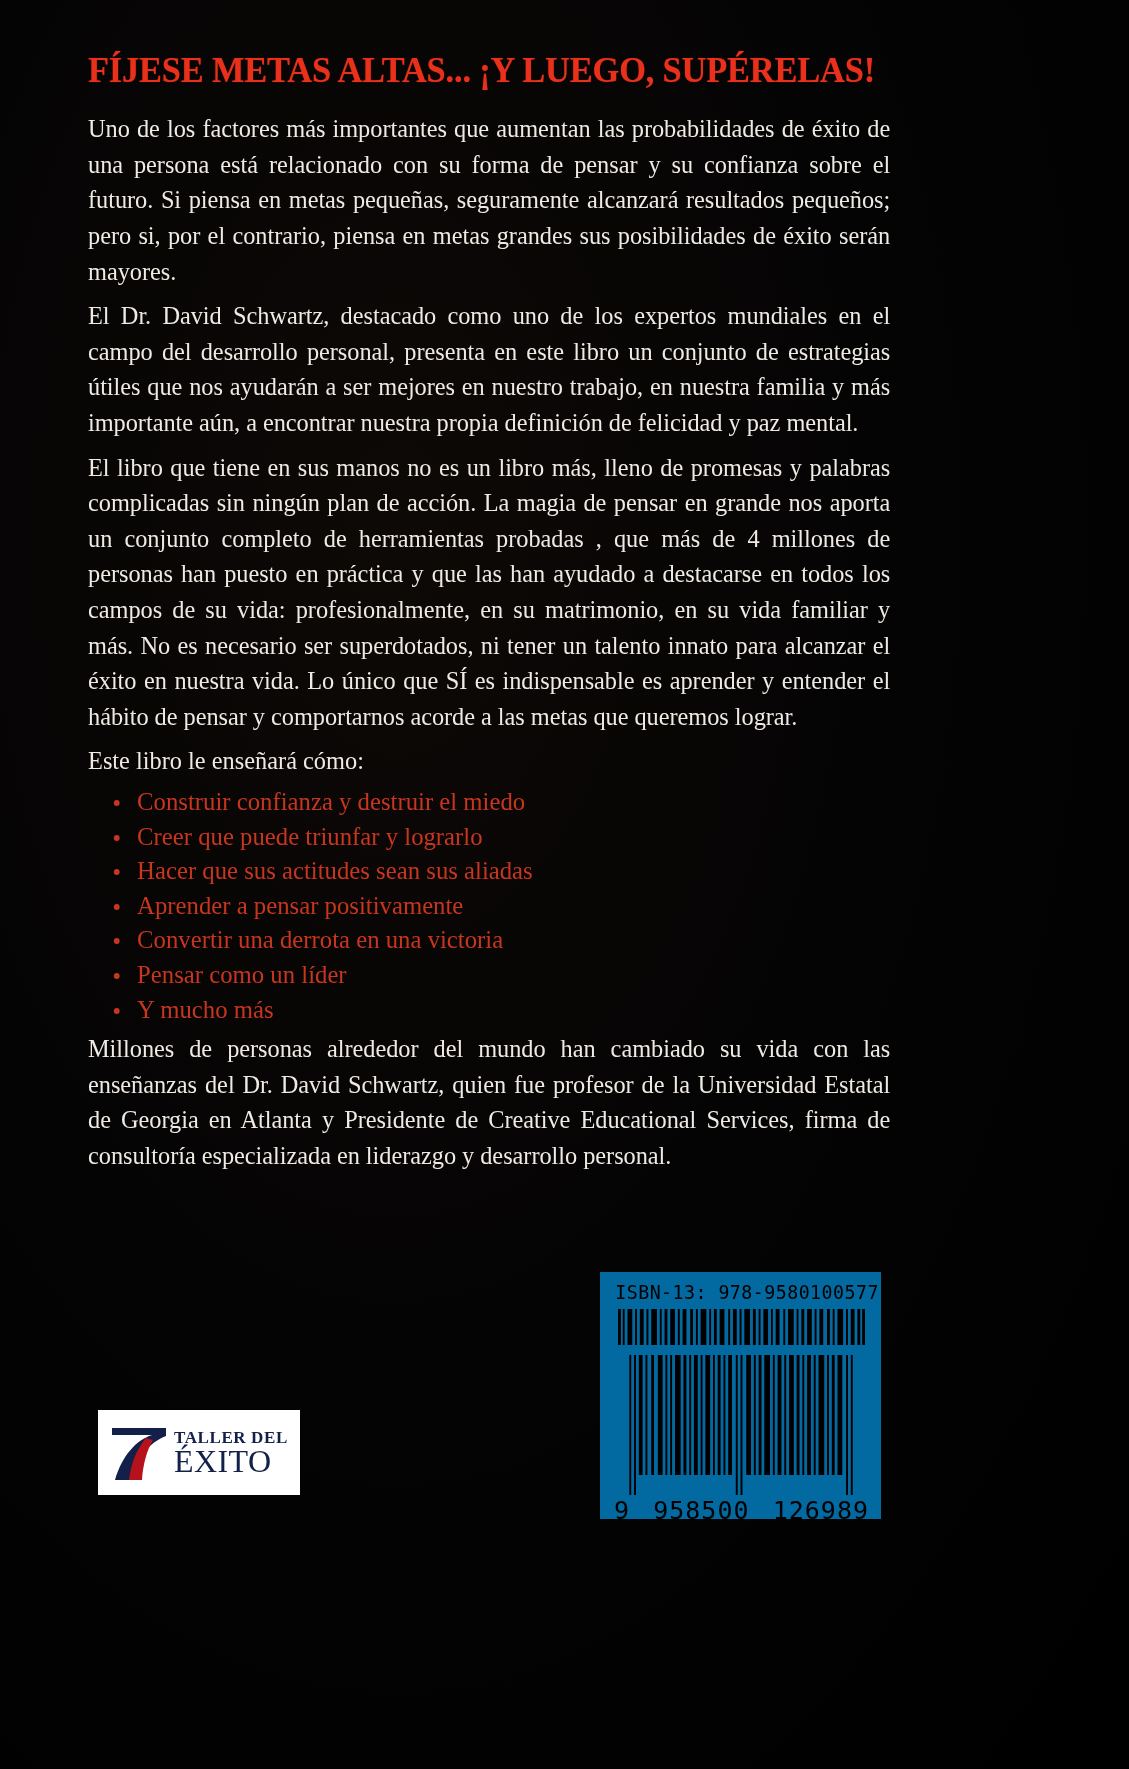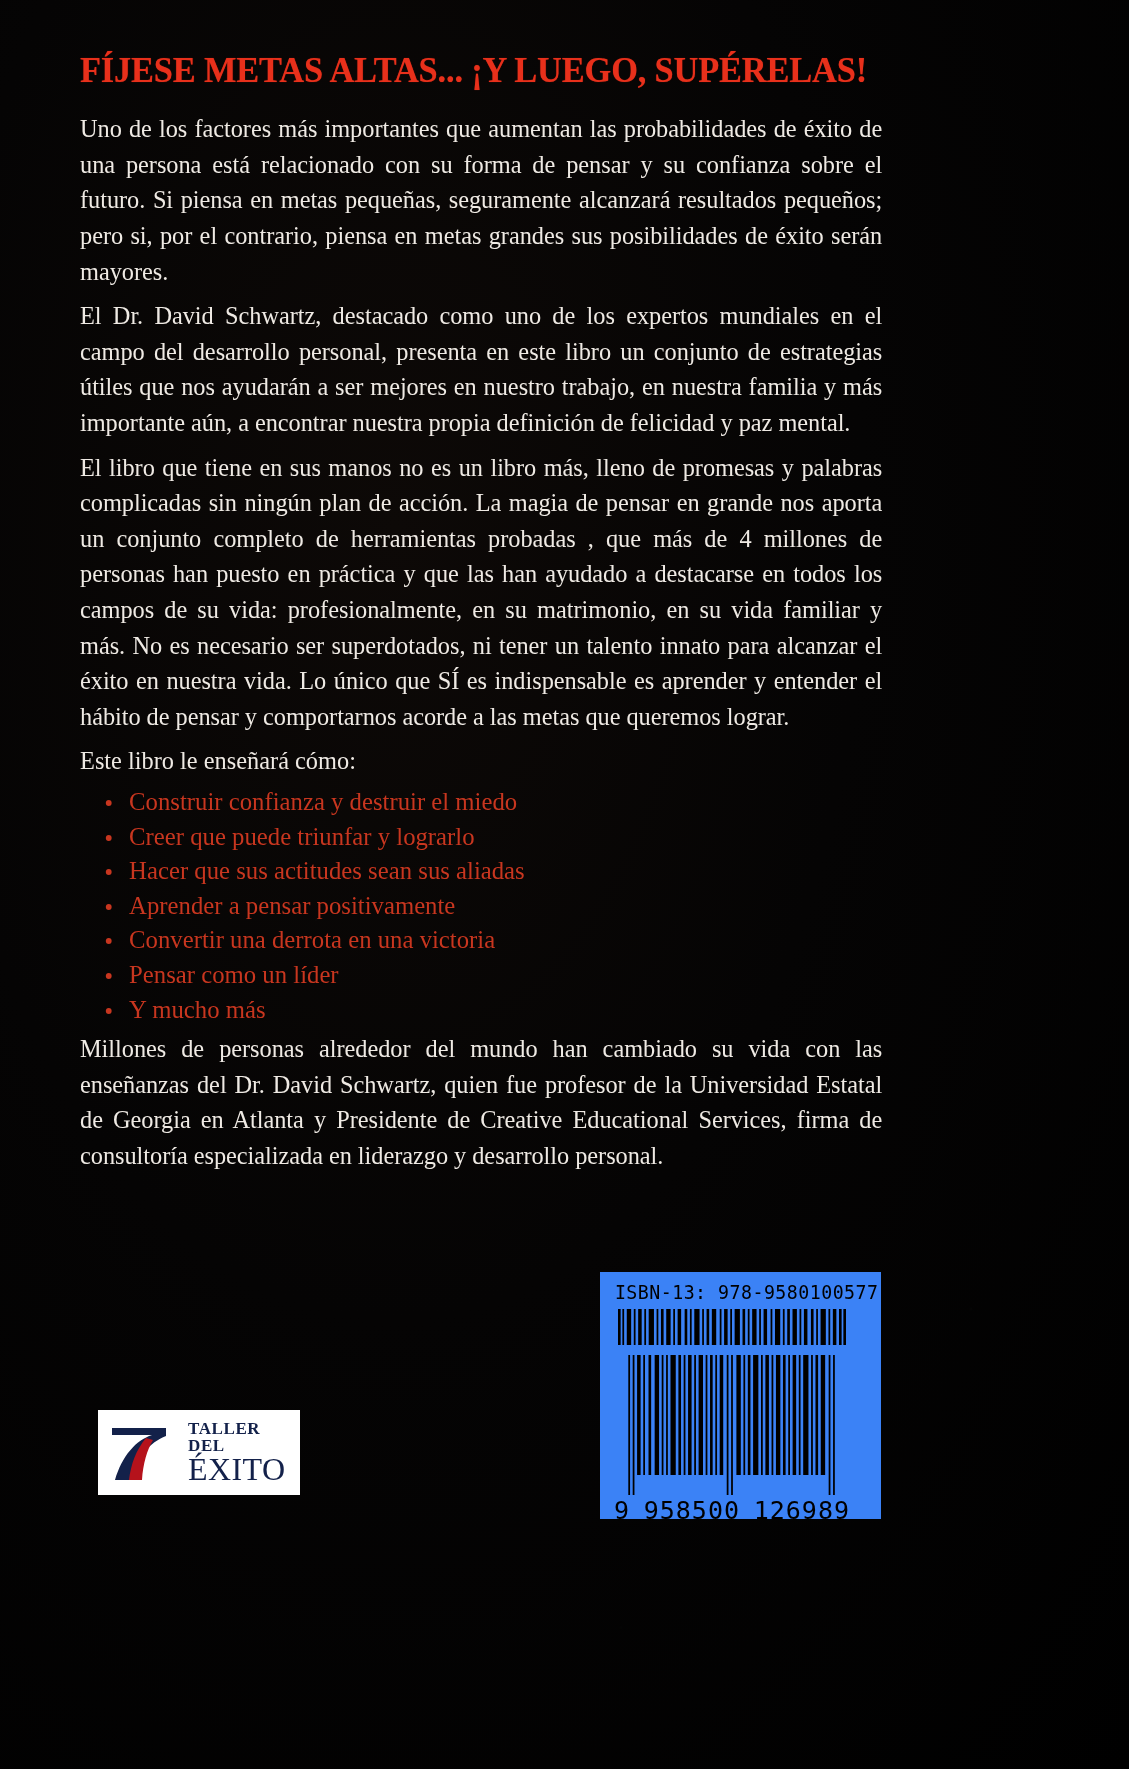--- a/index.html
+++ b/index.html
@@ -35,21 +35,21 @@
 
   .page {
     position: absolute;
     left: 0; top: 0;
     width: 1129px;
     height: 1769px;
   }
 
   .content {
     position: absolute;
-    left: 80px;
+    left: 88px;
     top: 52px;
     width: 802px;
   }
 
   .headline {
     color: #e8301b;
     font-family: "Liberation Serif", "DejaVu Serif", serif;
     font-weight: bold;
     font-size: 35.5px;
     letter-spacing: -0.2px;
@@ -124,21 +124,21 @@
     overflow: hidden;
   }
   .logo-mark {
     width: 66px;
     height: 66px;
     margin-left: 8px;
     flex: 0 0 auto;
     position: relative;
   }
   .logo-words {
-    margin-left: 16px;
+    margin-left: 2px;
     line-height: 1;
     color: #13214a;
     font-family: "Liberation Serif", "DejaVu Serif", serif;
   }
   .logo-words .l1 {
     display: block;
     font-size: 17px;
     font-weight: bold;
     letter-spacing: 0.6px;
   }
@@ -149,23 +149,23 @@
     letter-spacing: 0.4px;
     margin-top: -1px;
   }
 
   .barcode-box {
     position: absolute;
     left: 600px;
     top: 1272px;
     width: 281px;
     height: 247px;
-    background: #3b82f6;
+    background: #0369a1;
     box-sizing: border-box;
-    padding: 9px 27px 6px 10px;
+    padding: 9px 8px 6px 10px;
   }
   .isbn-line {
     font-family: "DejaVu Sans Mono", "Liberation Mono", monospace;
     font-size: 19px;
     letter-spacing: 0.5px;
     color: #000000;
     text-align: center;
     margin-bottom: 6px;
     white-space: nowrap;
     transform: scaleX(0.96);

